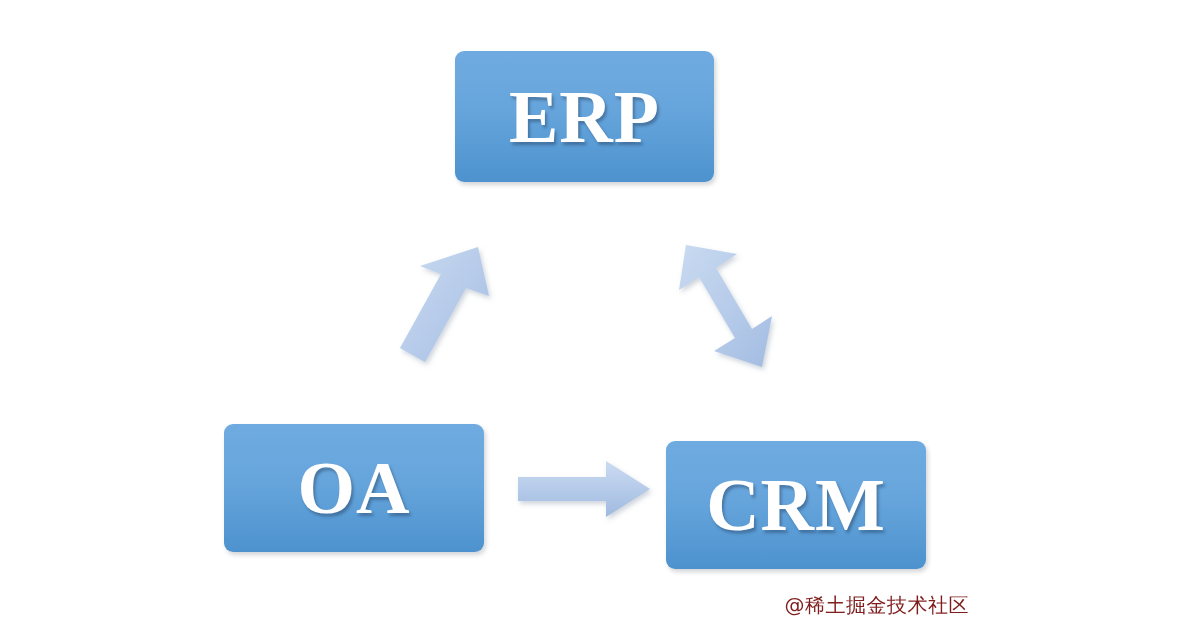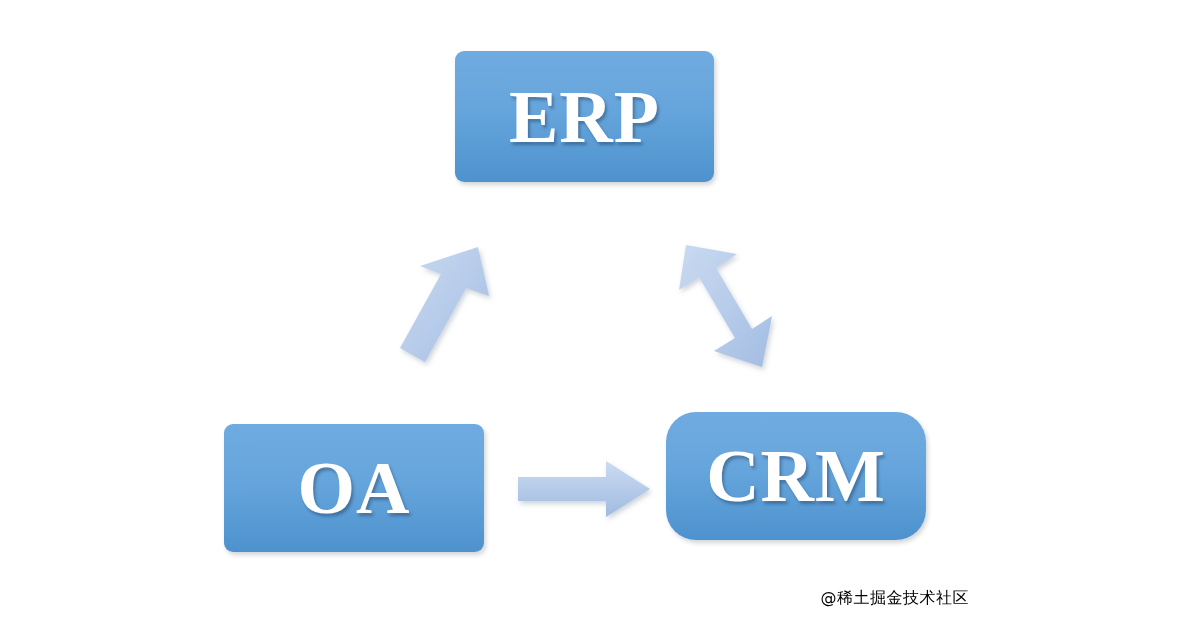--- a/index.html
+++ b/index.html
@@ -35,40 +35,40 @@
     line-height: 1;
     color: #ffffff;
     letter-spacing: 1px;
     text-shadow: 2px 3px 3px rgba(30, 55, 85, 0.42);
     user-select: none;
     white-space: nowrap;
   }
 
   #node-erp { left: 455px; top: 51px;  width: 259px; height: 131px; }
   #node-oa  { left: 224px; top: 424px; width: 260px; height: 128px; }
-  #node-crm { left: 666px; top: 412px; width: 260px; height: 128px; border-radius: 30px; }
+  #node-crm { left: 666px; top: 441px; width: 260px; height: 128px; }
 
   
   #arrow-layer {
     position: absolute;
     left: 0;
     top: 0;
     width: 1191px;
     height: 627px;
     pointer-events: none;
   }
 
   
   #watermark {
     position: absolute;
     right: 8px;
-    bottom: 18px;
+    bottom: 8px;
     font-family: "DejaVu Sans", "Liberation Sans", sans-serif;
-    font-size: 16px;
-    color: #000000;
+    font-size: 20px;
+    color: #7f1d1d;
     letter-spacing: 0.5px;
     user-select: none;
     white-space: nowrap;
   }
 </style>
 </head>
 <body>
 
 <div id="canvas">
 

